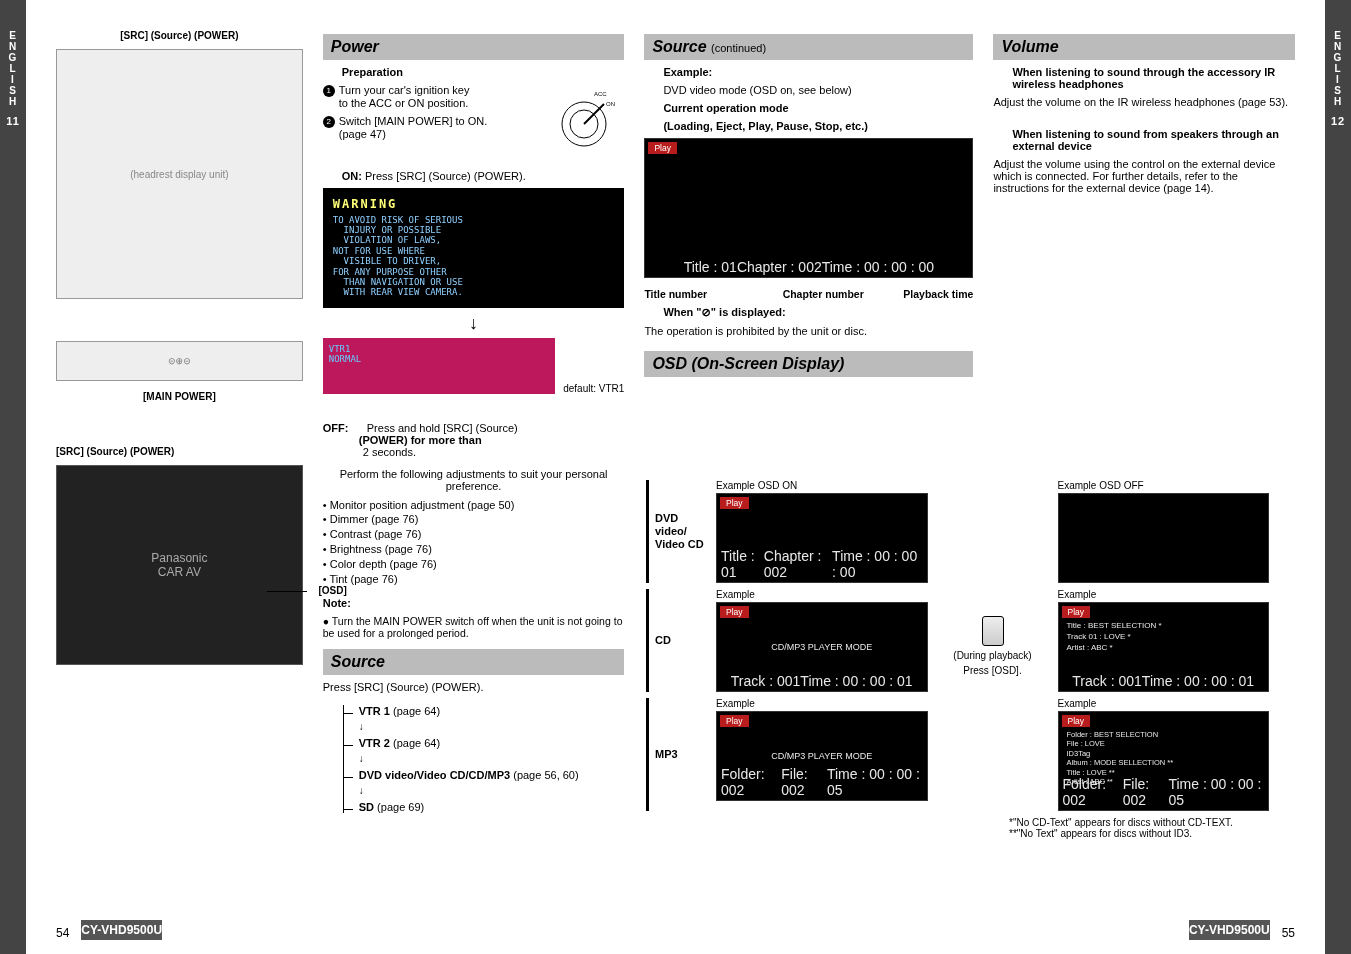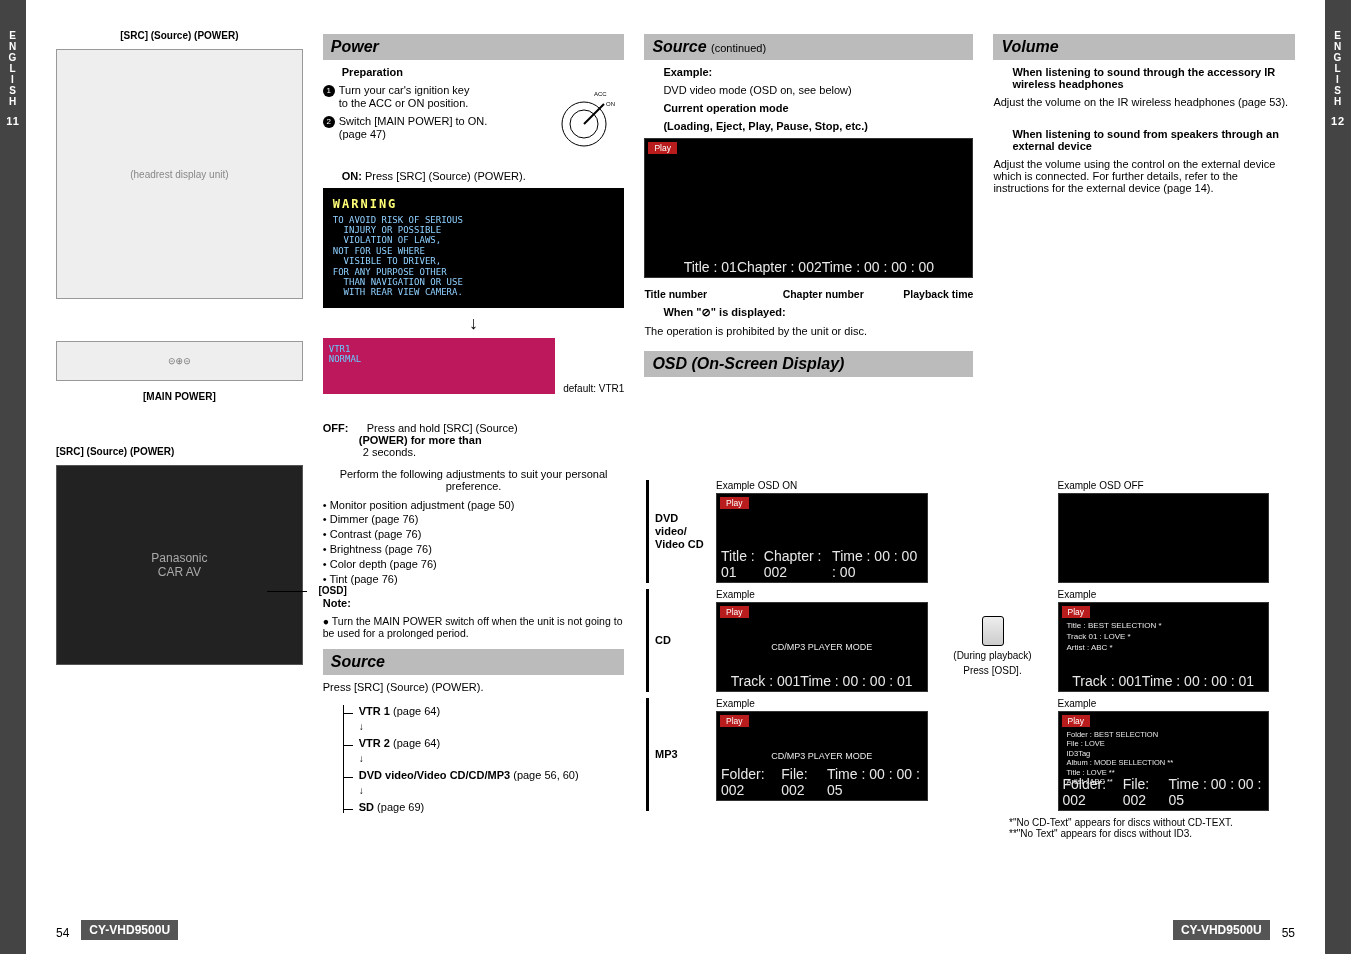--- a/index.html
+++ b/index.html
@@ -53,21 +53,21 @@
   .screen .bottombar { position:absolute; bottom:2px; left:4px; right:4px; display:flex; justify-content:center; font-size:14px; }
   .screen .centerline { position:absolute; top:50%; left:0; right:0; text-align:center; font-size:9px; transform:translateY(-50%); }
   .screen .list { position:absolute; top:18px; left:8px; font-size:8px; line-height:1.35; }
   .osd-grid { display:grid; grid-template-columns: 60px 1fr 110px 1fr; gap:6px 10px; align-items:stretch; }
   .osd-row-label { font-weight:bold; font-size:11px; display:flex; align-items:center; line-height:1.2; border-left:3px solid #000; padding-left:6px; }
   .ex-label { font-size:10px; margin-bottom:2px; }
   .osd-middle { display:flex; flex-direction:column; align-items:center; justify-content:center; font-size:10px; text-align:center; gap:4px; }
   .osd-middle .remote-icon { width:22px; height:30px; border:1px solid #000; border-radius:3px; background:linear-gradient(#eee,#ccc); }
   .footnotes { font-size:10px; text-align:left; margin-top:6px; }
   .footer { position:absolute; bottom:14px; left:0; right:0; display:flex; justify-content:space-between; padding:0 30px; align-items:flex-end; }
-  .footer .model { background:#555; color:#fff; padding:3px 8px; font-weight:bold; font-size:12px; }
+  .footer .model { background:#555; color:#fff; padding:3px 0; font-weight:bold; font-size:12px; }
   .footer .pgnum { font-size:12px; }
   .circnum { display:inline-block; width:12px; height:12px; border-radius:50%; background:#000; color:#fff; font-size:8px; text-align:center; line-height:12px; margin-right:4px; vertical-align:middle; }
   .sub-labels { display:flex; justify-content:space-between; font-weight:bold; font-size:10.5px; margin-top:4px; }
   .sub-labels span { flex:1; }
   .when-line { font-size:11px; }
   .when-line .sym { font-size:11px; }
 </style>
 </head>
 <body>
 

